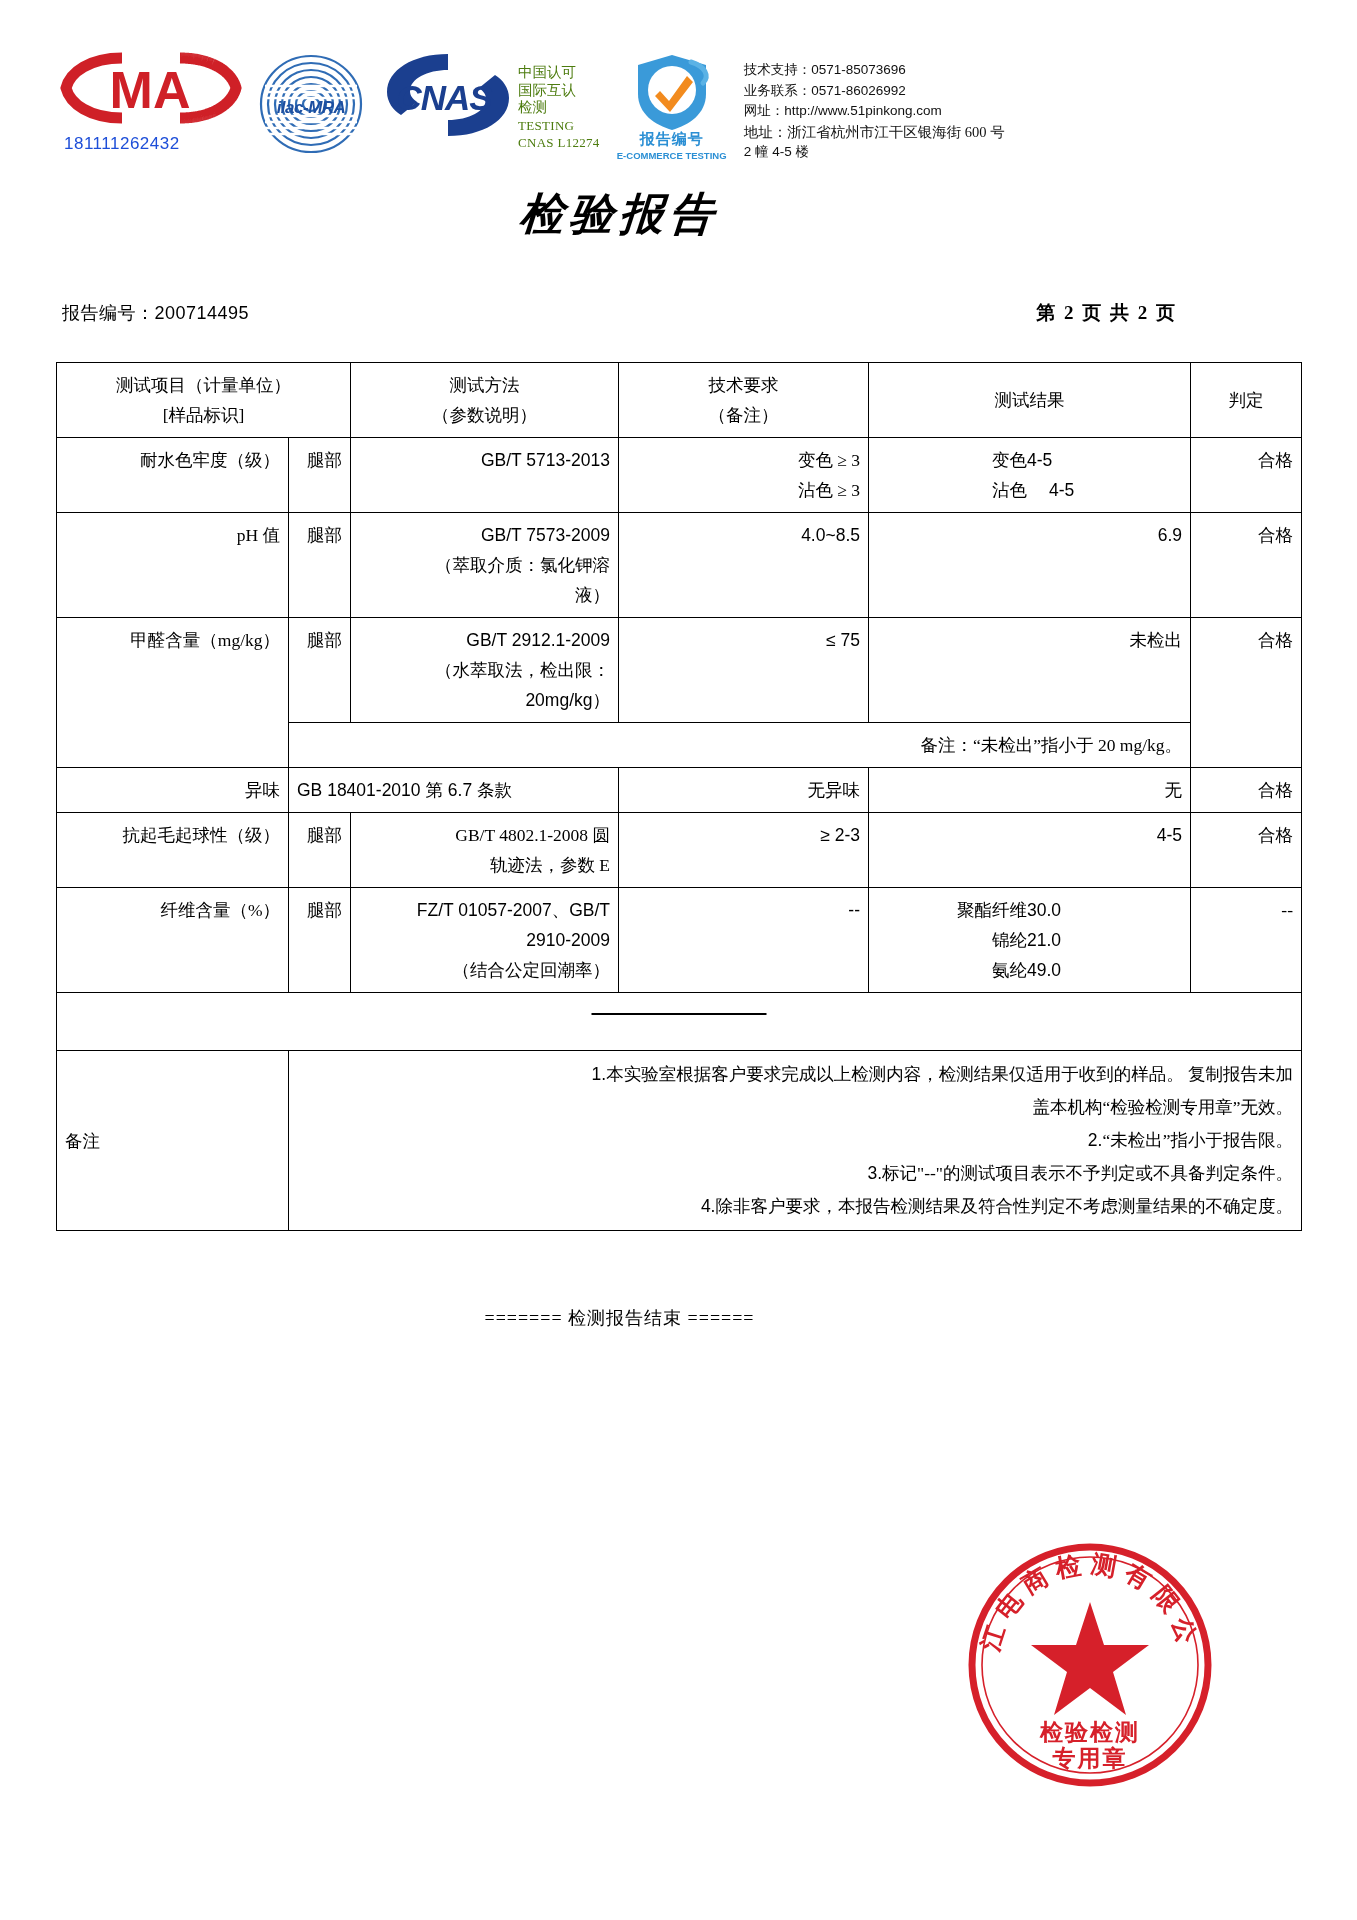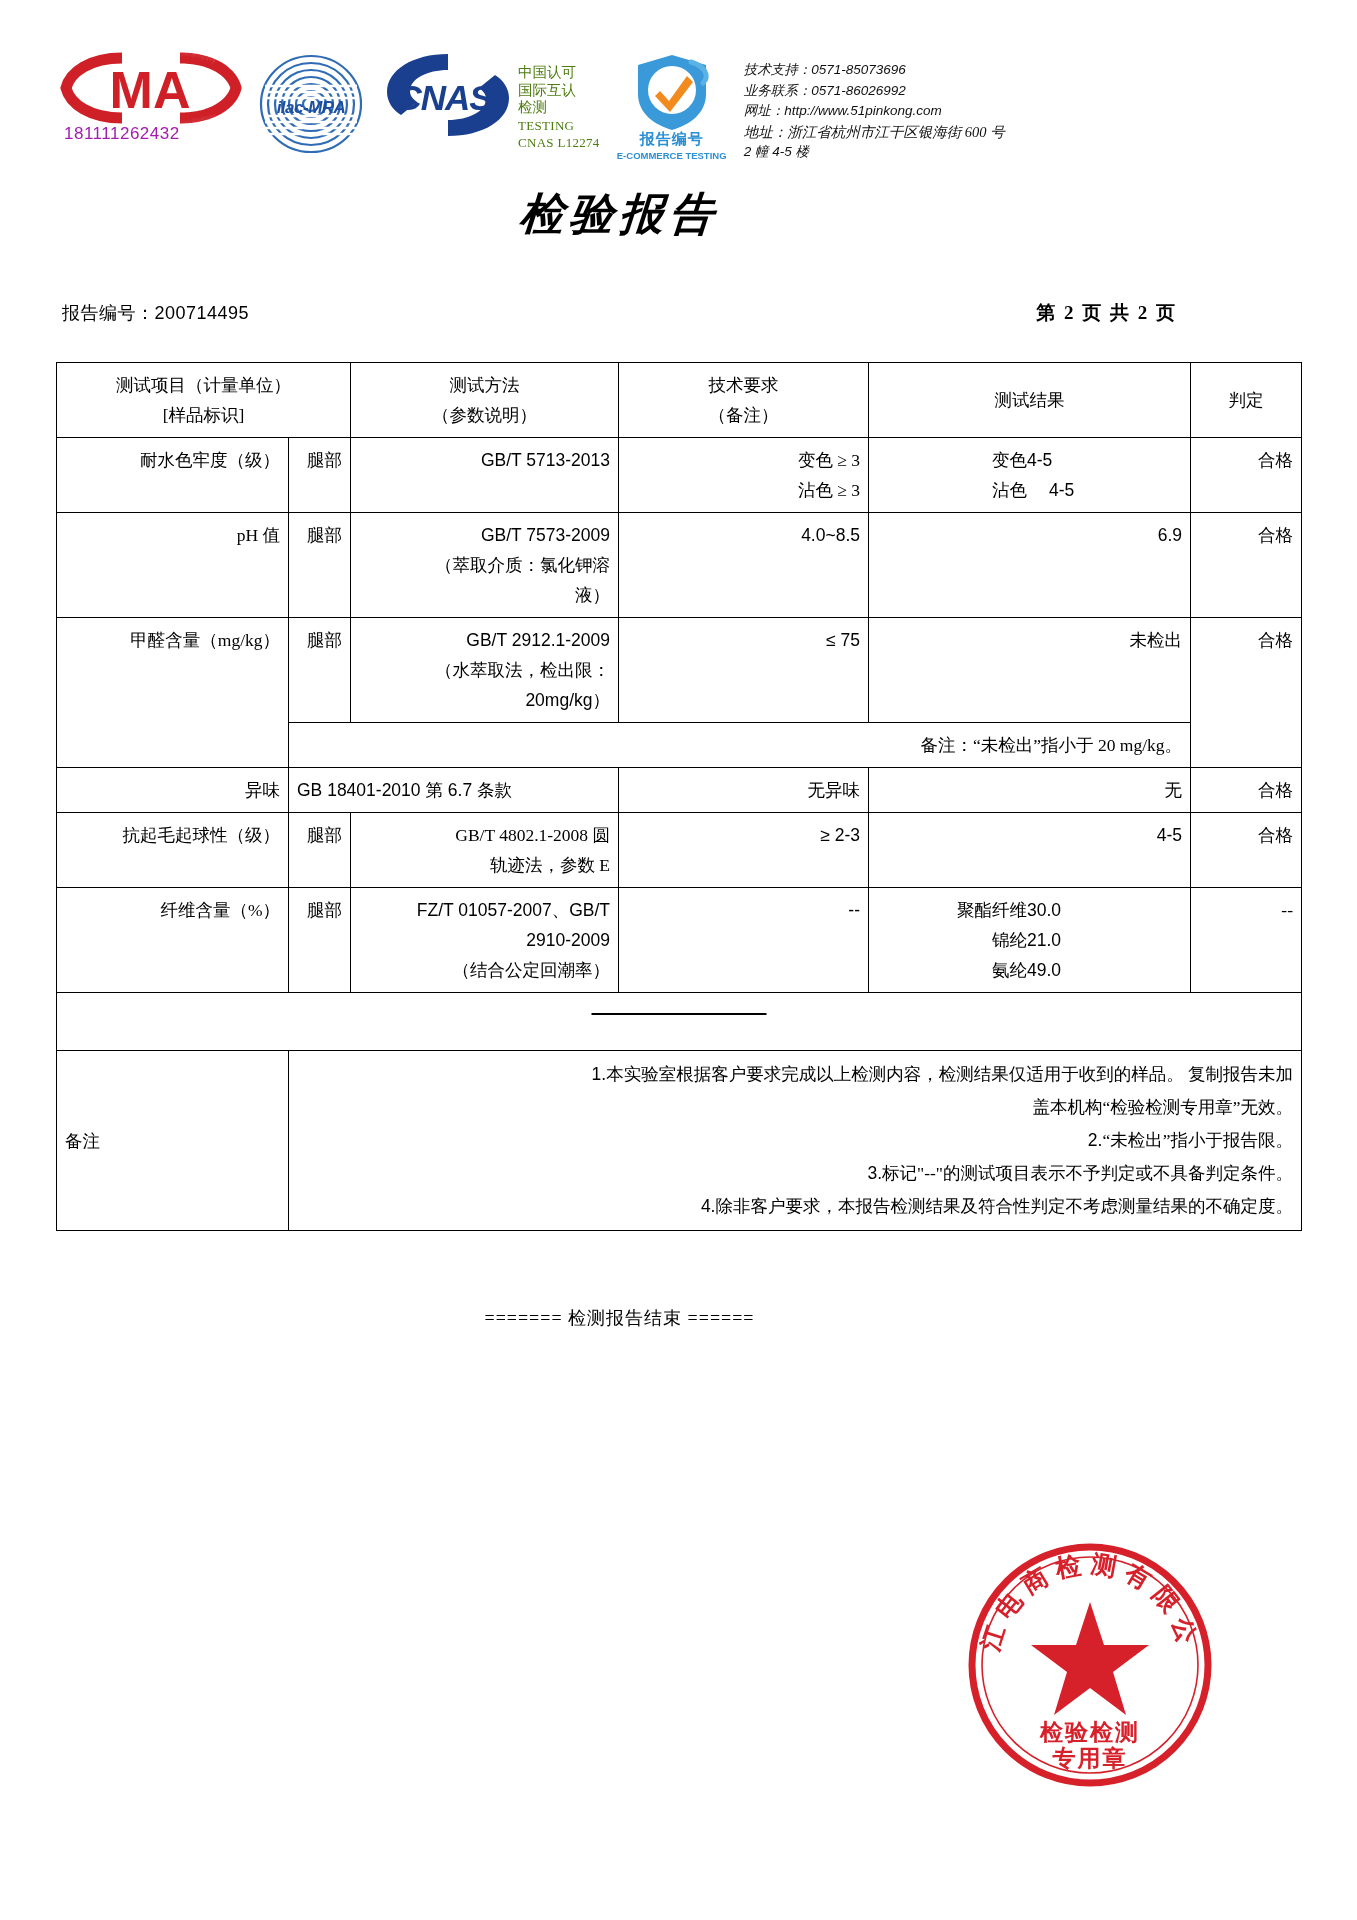--- a/index.html
+++ b/index.html
@@ -30,24 +30,24 @@
   
   .ma-logo { width: 185px; position: relative; margin-right: 12px; flex: 0 0 auto; }
   .ma-mark {
     position: relative;
     width: 182px; height: 72px;
   }
   .ma-mark svg { display:block; }
   .ma-number {
     font-family: "Liberation Sans", sans-serif;
     font-size: 17px;
-    color: #a21caf;
+    color: #1d4ed8;
     letter-spacing: 0.5px;
     text-align: left;
-    margin-top: 0;
+    margin-top: 10px;
     padding-left: 4px;
     white-space: nowrap;
   }
 
   
   .ilac-logo {
     width: 108px; height: 104px; flex: 0 0 auto;
     position: relative; margin-right: 18px; margin-top: 2px;
   }
   .ilac-logo .ilac-text {
@@ -96,21 +96,20 @@
   }
 
   
   .contact {
     flex: 1 1 auto;
     font-size: 14.5px;
     line-height: 20.5px;
     color: #111;
     padding-top: 8px;
     white-space: nowrap;
-    font-style: italic;
   }
   .contact .line { }
   .contact .lat { font-family: "Liberation Sans", sans-serif; font-size: 13.5px; }
 
   
   .doc-title {
     position: absolute;
     top: 185px; left: 0; right: 0;
     text-align: center;
     font-family: "Liberation Serif", "DejaVu Serif", serif;

